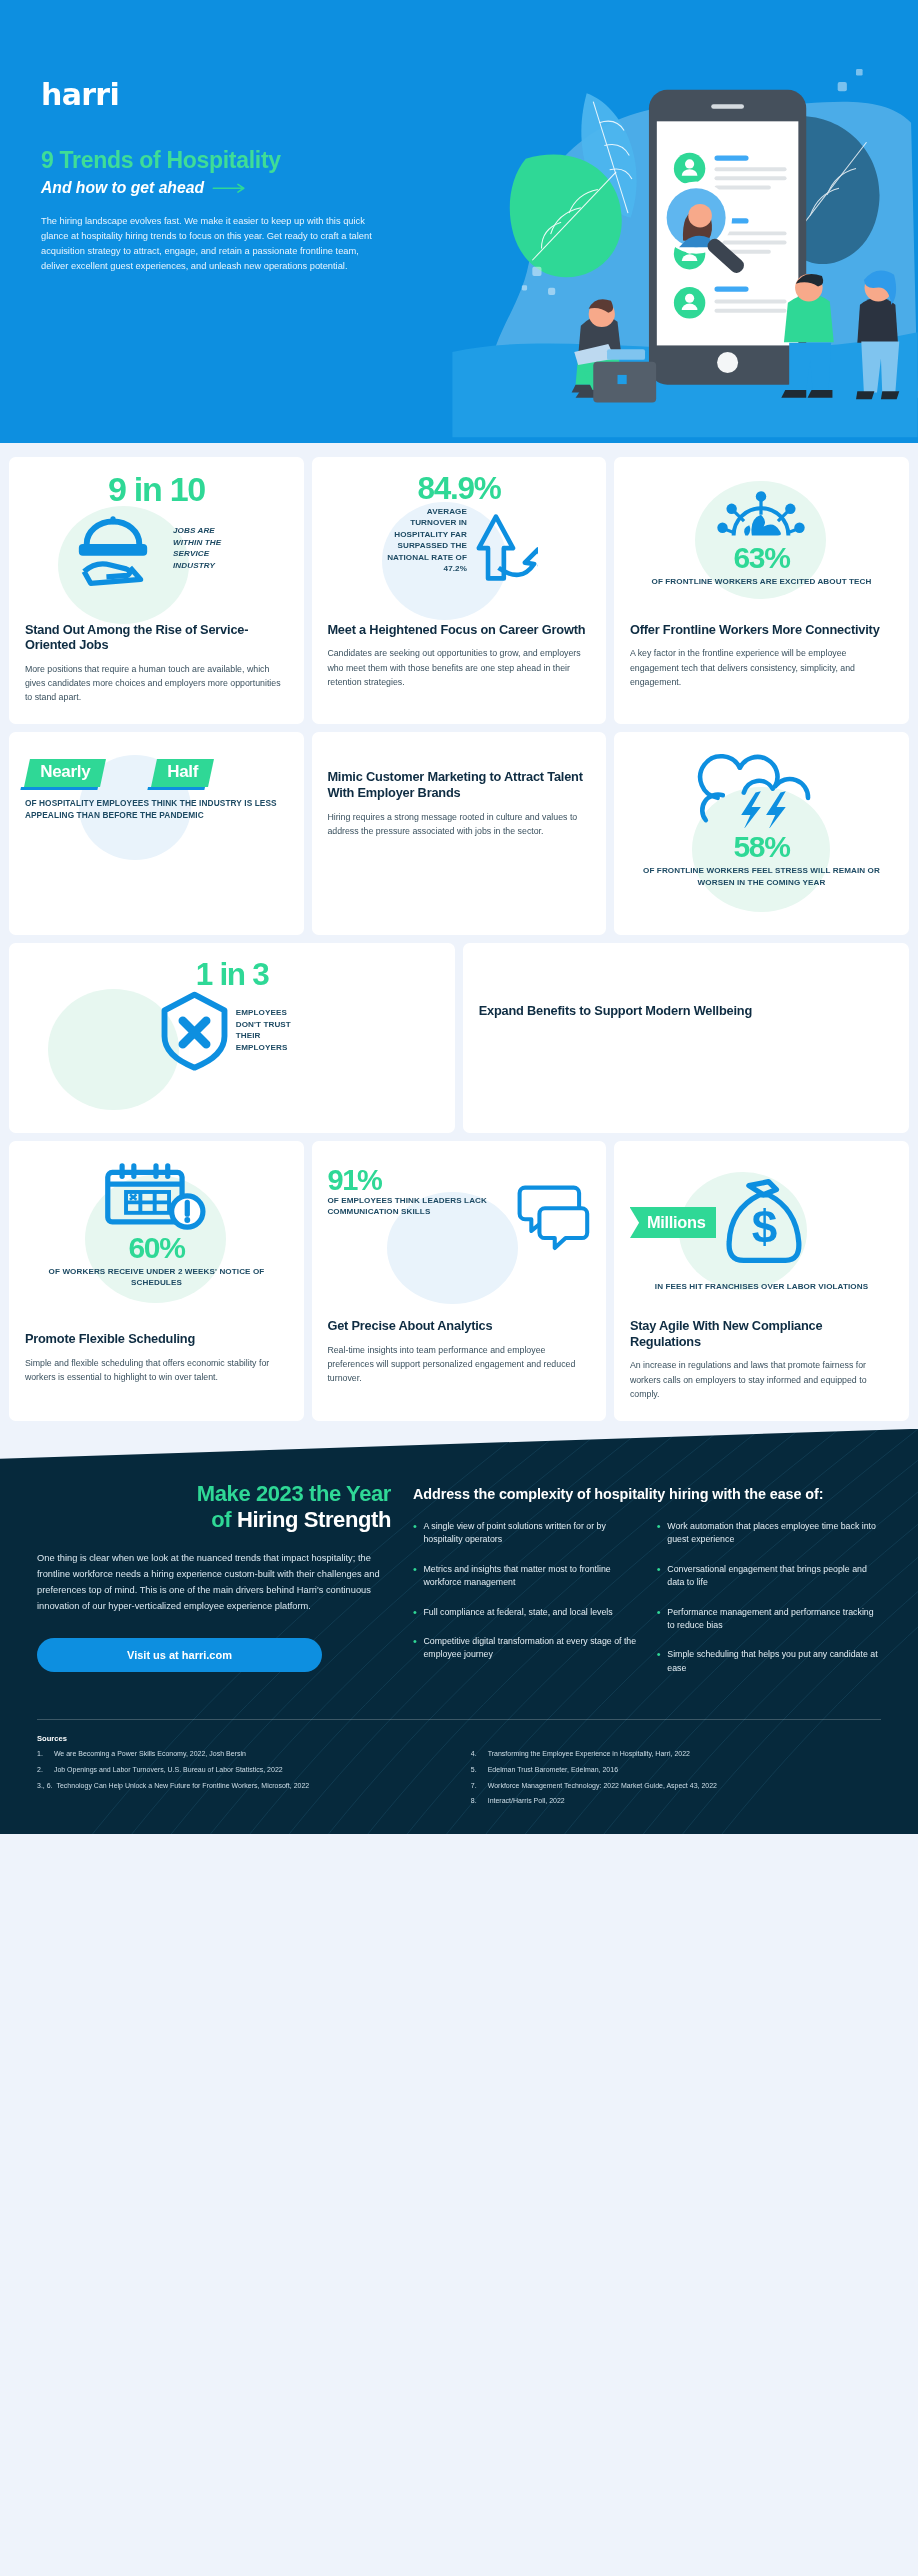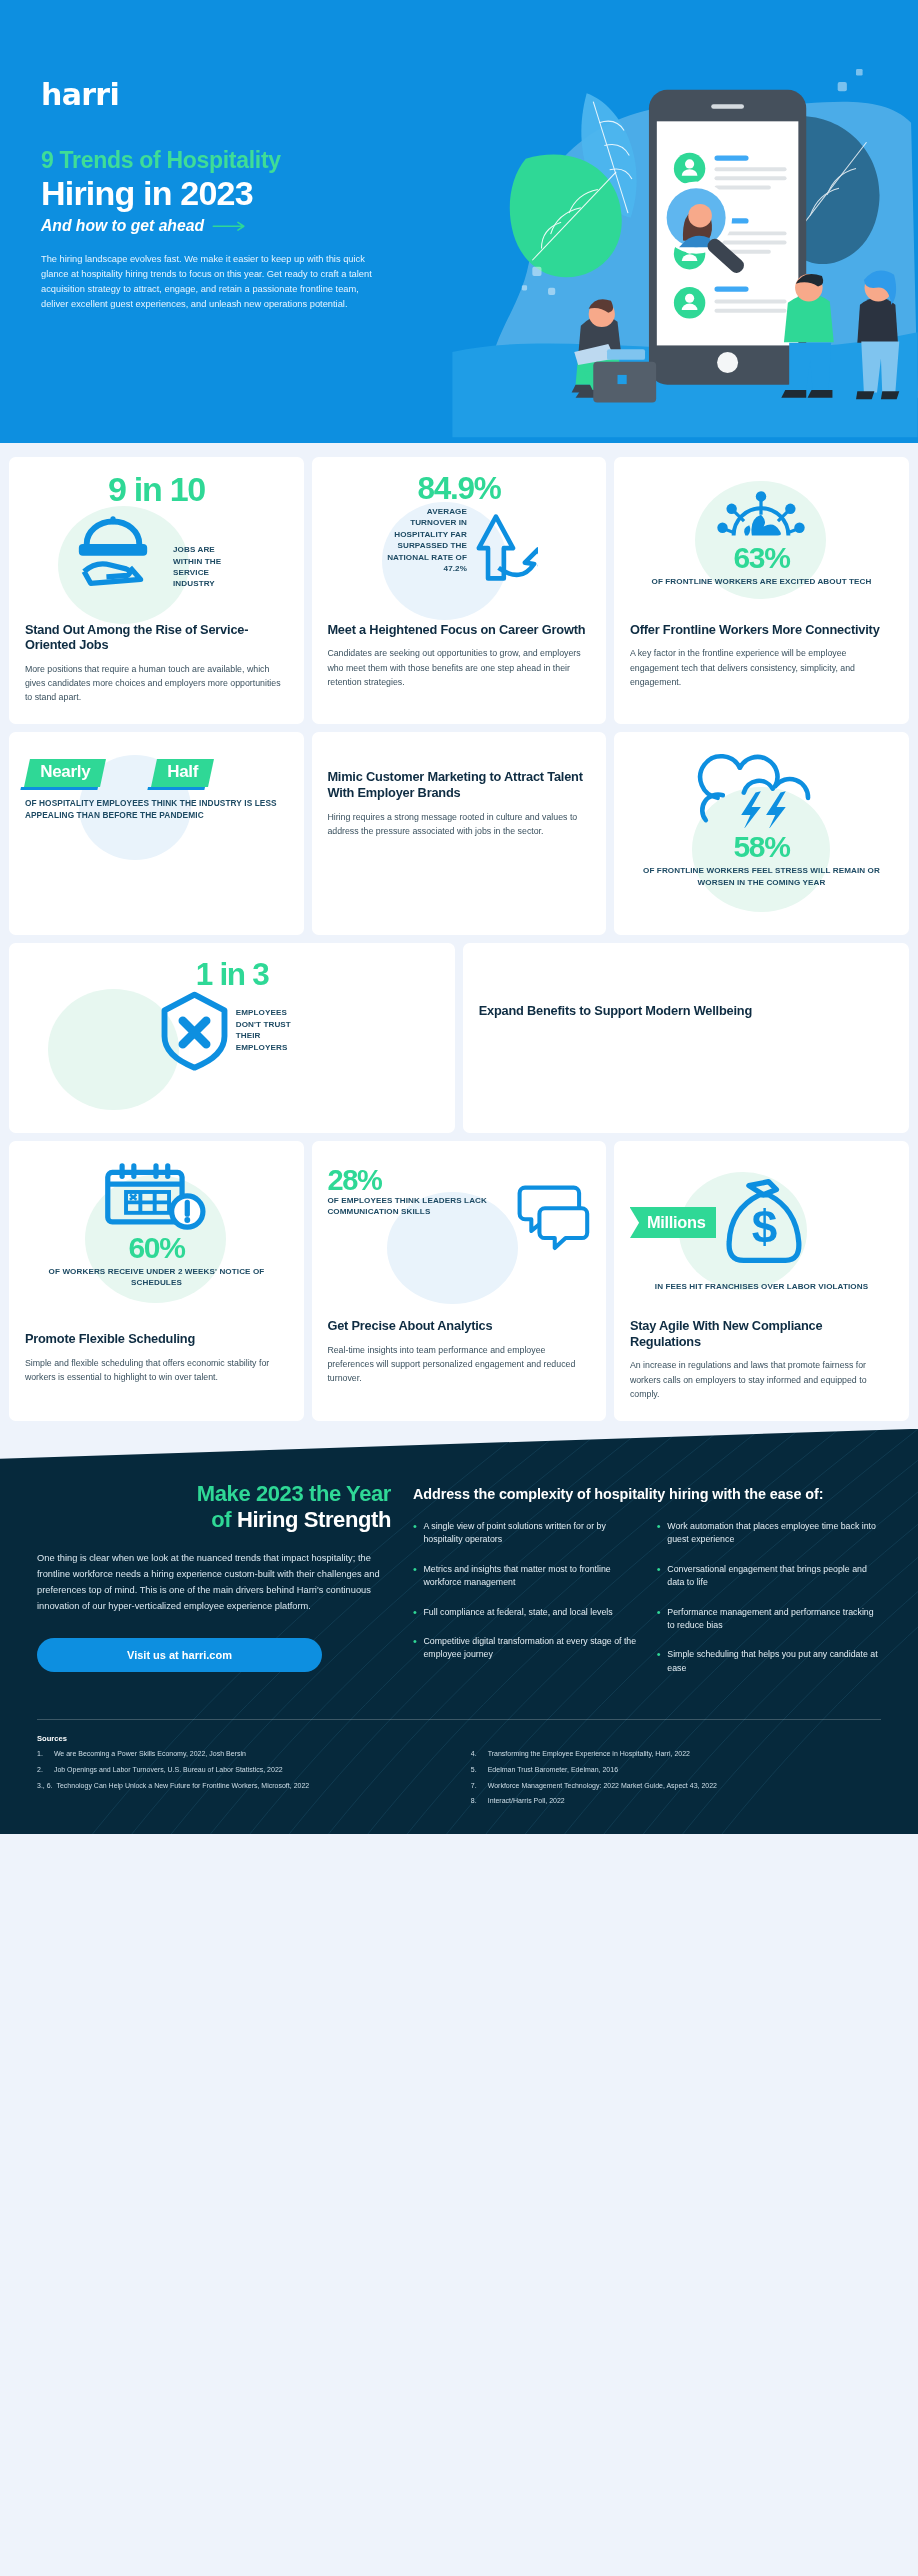--- a/index.html
+++ b/index.html
@@ -113,21 +113,21 @@
   }
   .card-body {
     font-size: 8.8px;
     line-height: 1.62;
     color: #39505e;
   }
 
   
   .s-9in10 { text-align: center; }
   .s-9in10 .statnum { font-size: 34px; }
-  .s-9in10 .row2 { display: flex; align-items: flex-end; justify-content: center; gap: 14px; margin-top: 1.3px; position: relative; z-index: 2; }
+  .s-9in10 .row2 { display: flex; align-items: center; justify-content: center; gap: 14px; margin-top: 1.3px; position: relative; z-index: 2; font-style: italic; }
   .s-9in10 .statlabel { text-align: left; width: 73px; }
 
   .s-849 { text-align: center; }
   .s-849 .statnum { font-size: 31.5px; }
   .s-849 .row2 { display: flex; align-items: flex-start; justify-content: center; gap: 0; margin-top: 2.6px; position: relative; z-index: 2; }
   .s-849 .statlabel { text-align: right; width: 87px; }
 
   .s-63 { text-align: center; }
   .s-63 .statnum { font-size: 30px; margin-top: -3.9px; }
   .s-63 .statlabel { text-align: center; margin-top: 3.9px; }
@@ -246,21 +246,20 @@
   .src-n { min-width: 13px; }
 </style>
 </head>
 <body>
 
 <section class="hero">
   <div class="hero-inner">
     <div class="hero-left">
       <div class="logo">harri</div>
       <div class="hero-kicker">9 Trends of Hospitality</div>
-      <div class="hero-title">Hiring in 2023</div>
       <div class="hero-sub">
         <span>And how to get ahead</span>
         <span class="arrow-r">
           <svg width="35" height="10.5" viewBox="0 0 54 16">
               <path d="M2 8 H48 M40 2 L49 8 L40 14" stroke="#2fd896" stroke-width="2.4" fill="none" stroke-linecap="round" stroke-linejoin="round"></path>
             </svg>
         </span>
       </div>
       <p class="hero-body">The hiring landscape evolves fast. We make it easier to keep up with this quick glance at hospitality hiring trends to focus on this year. Get ready to craft a talent acquisition strategy to attract, engage, and retain a passionate frontline team, deliver excellent guest experiences, and unleash new operations potential.</p>
     </div>
@@ -523,21 +522,21 @@
       </div>
       <h3 class="card-title">Promote Flexible Scheduling</h3>
       <p class="card-body">Simple and flexible scheduling that offers economic stability for workers is essential to highlight to win over talent.</p>
     </div>
 
     <div class="card">
       <div class="stat-zone s-91" style="min-height:151px;">
         <div class="blob blue" style="width:131px;height:112px;left:60px;top:34px;"></div>
         <div class="inner">
           <div>
-            <div class="statnum">28%</div>
+            <div class="statnum">91%</div>
             <div class="statlabel">OF EMPLOYEES THINK LEADERS LACK COMMUNICATION SKILLS</div>
           </div>
           <svg width="109" height="98" viewBox="0 0 166 150">
             <path d="M20 12 h108 a12 12 0 0 1 12 12 v46 a12 12 0 0 1 -12 12 h-62 l-32 26 v-26 h-14 a12 12 0 0 1 -12 -12 V24 a12 12 0 0 1 12 -12Z" fill="none" stroke="#0d8fe0" stroke-width="9" stroke-linejoin="round"></path>
             <path d="M64 58 h82 a12 12 0 0 1 12 12 v42 a12 12 0 0 1 -12 12 h-36 l-24 22 v-22 h-22 a12 12 0 0 1 -12 -12 V70 a12 12 0 0 1 12 -12Z" fill="#ffffff" stroke="#0d8fe0" stroke-width="9" stroke-linejoin="round"></path>
           </svg>
         </div>
       </div>
       <h3 class="card-title">Get Precise About Analytics</h3>
       <p class="card-body">Real-time insights into team performance and employee preferences will support personalized engagement and reduced turnover.</p>

